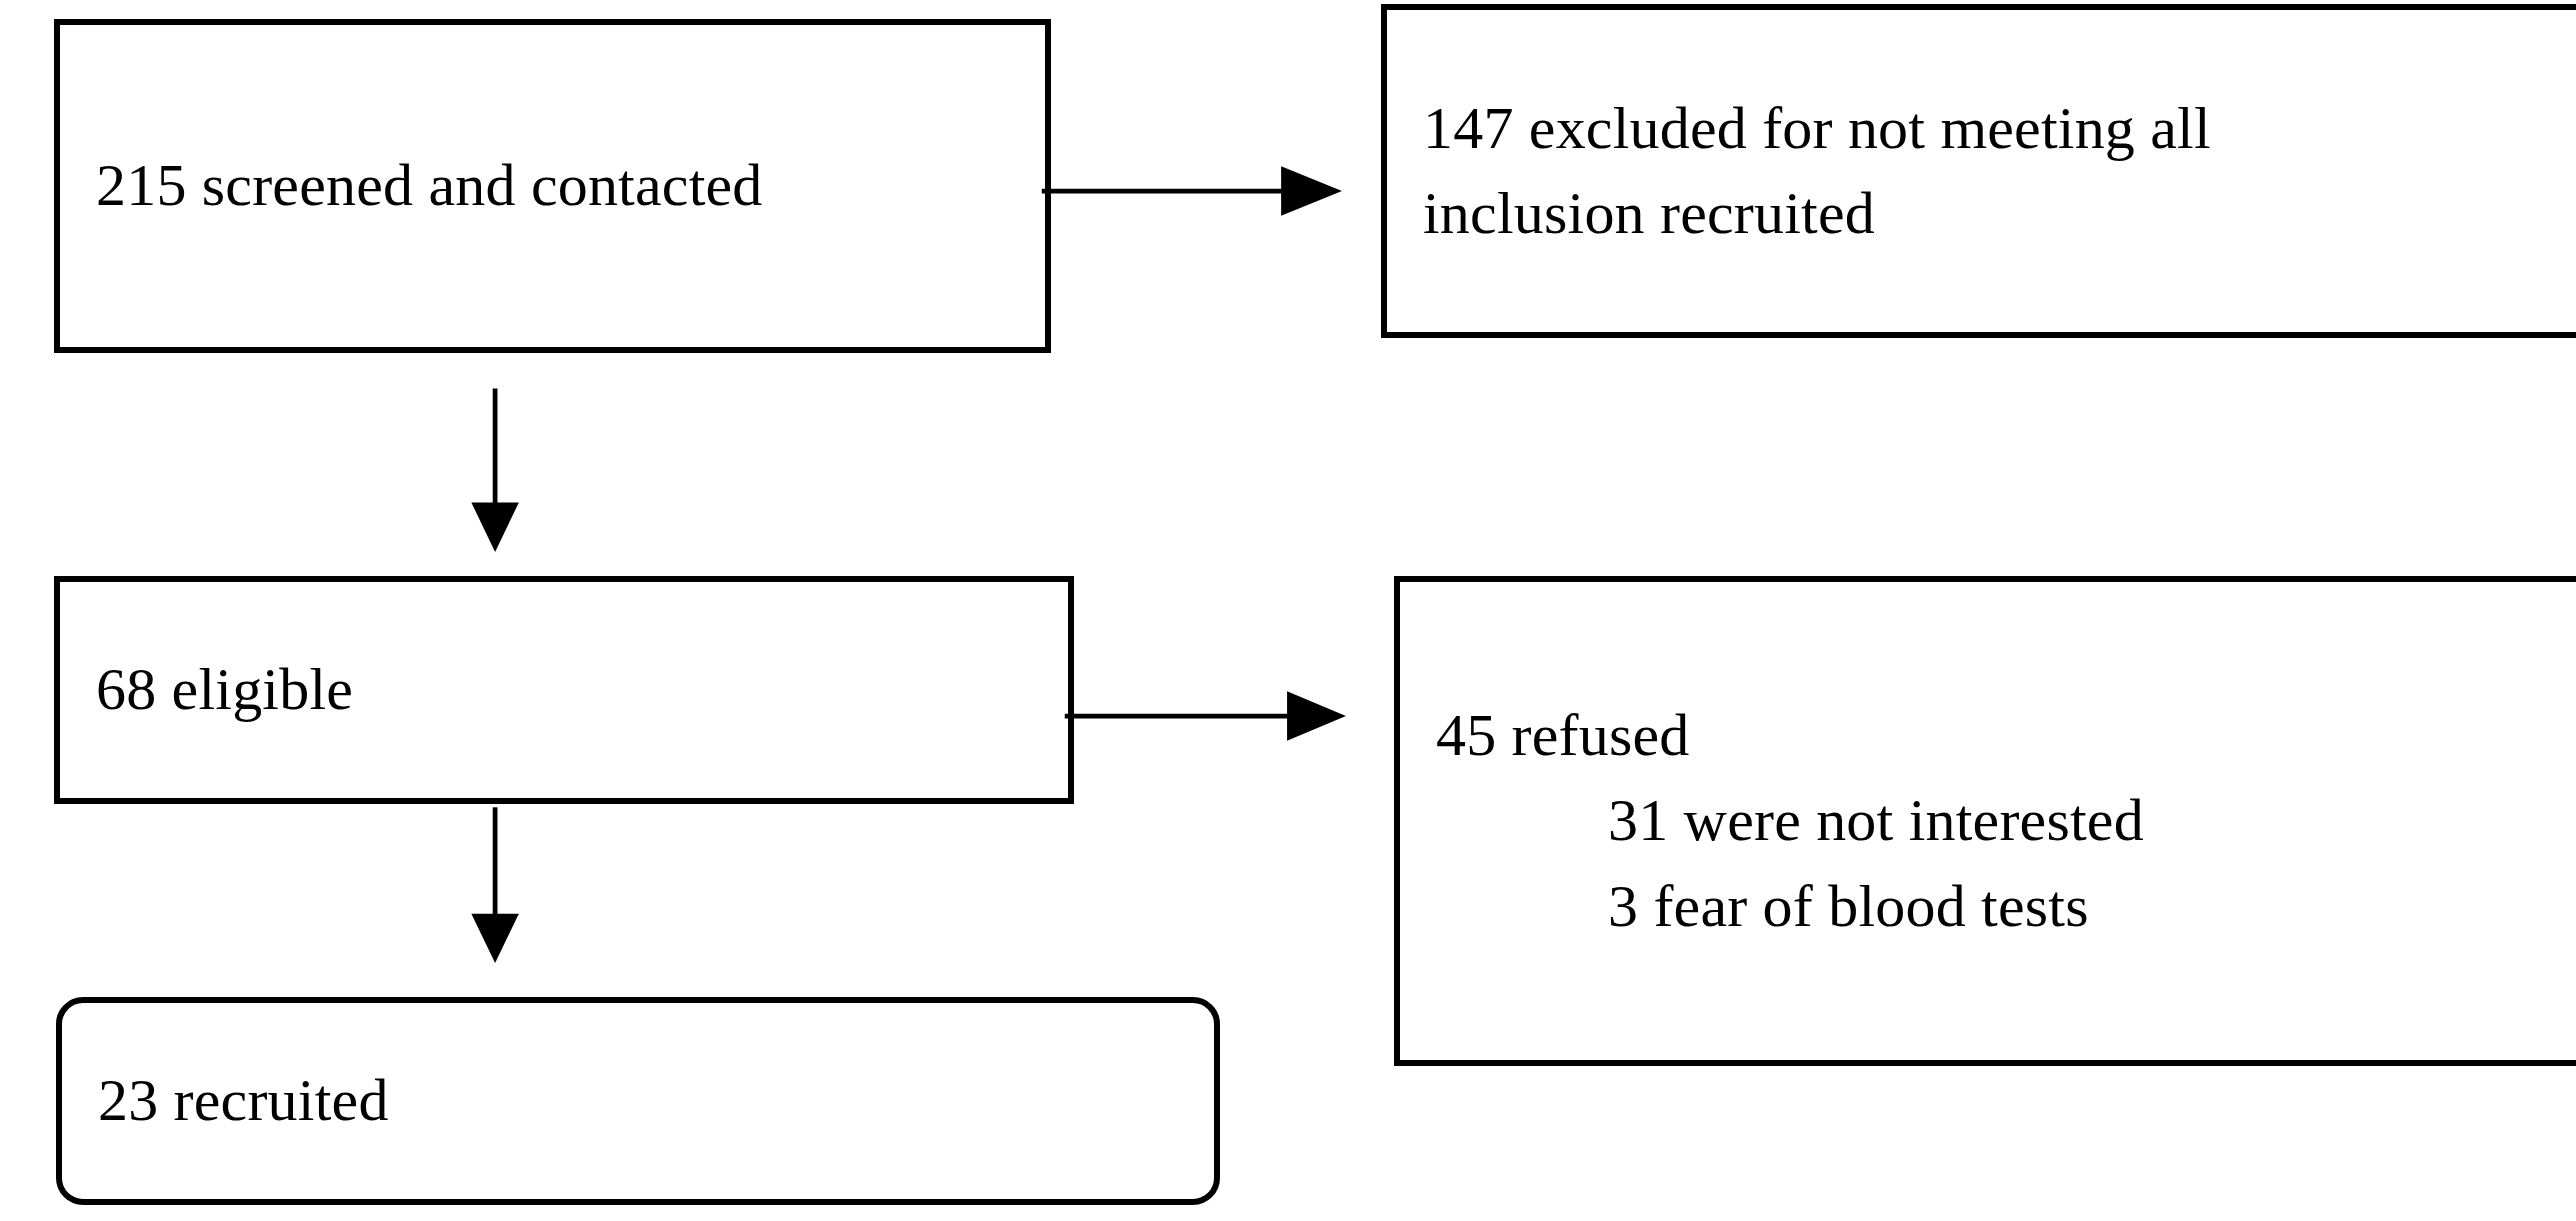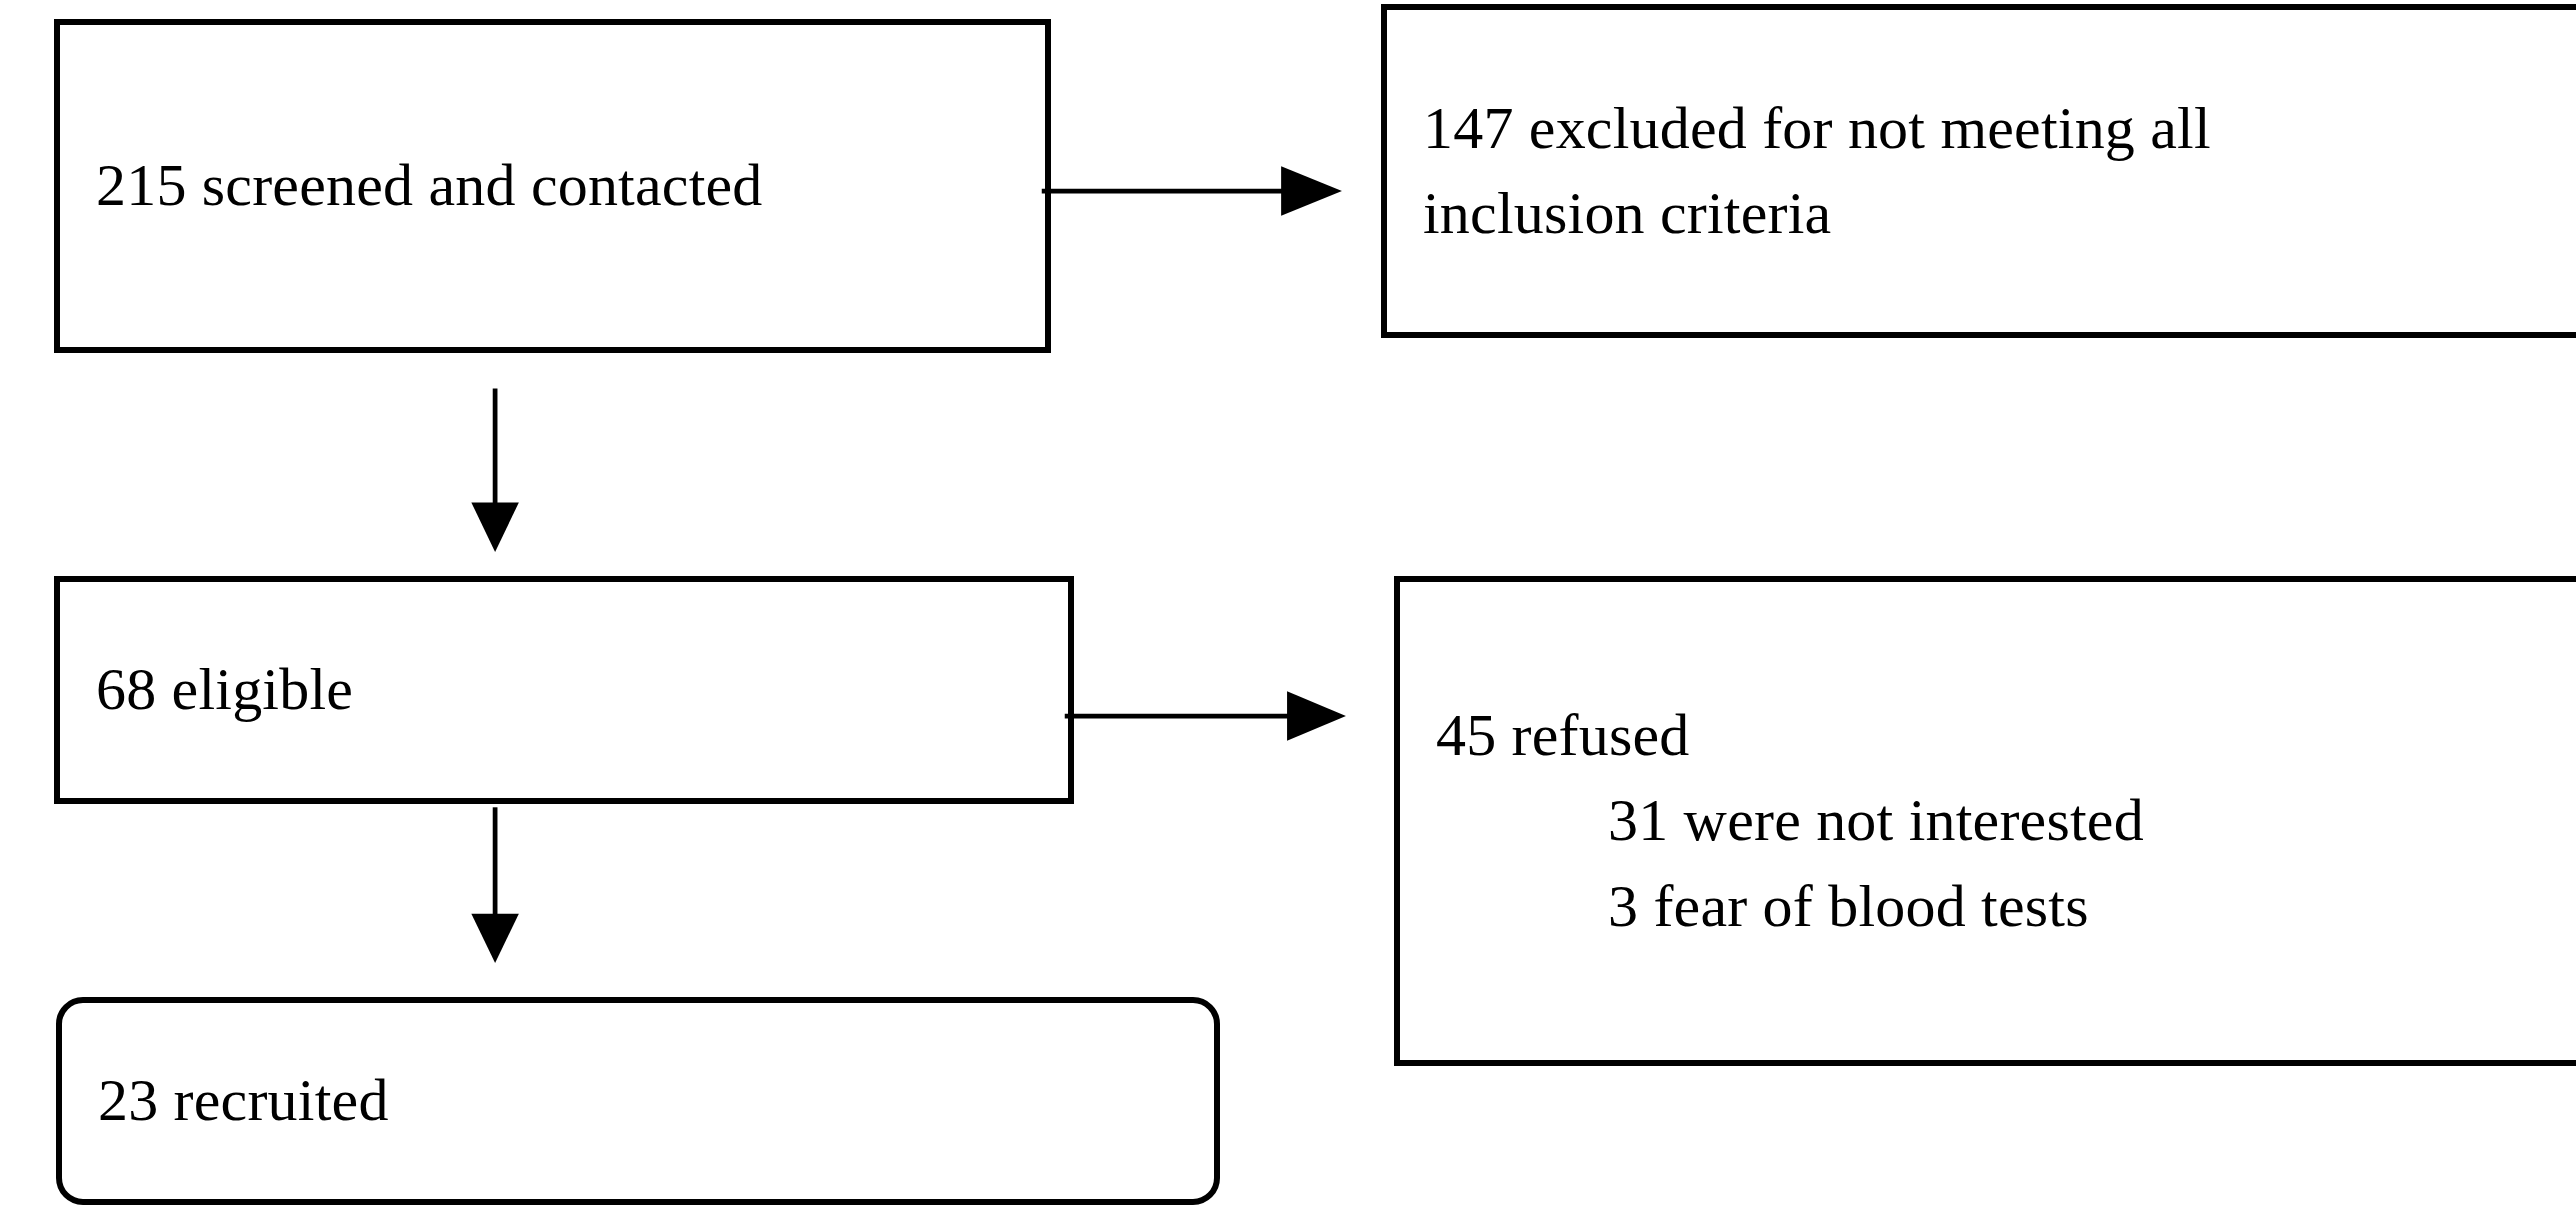--- a/index.html
+++ b/index.html
@@ -65,21 +65,21 @@
 <body>
 
 <div id="canvas">
 
   <div class="node" id="box-screened">
     <div class="node-line pad-left">215 screened and contacted</div>
   </div>
 
   <div class="node" id="box-excluded">
     <div class="node-line pad-left">147 excluded for not meeting all</div>
-    <div class="node-line pad-left">inclusion criteria</div>
+    <div class="node-line pad-left">inclusion recruited</div>
   </div>
 
   <div class="node" id="box-eligible">
     <div class="node-line pad-left">68 eligible</div>
   </div>
 
   <div class="node" id="box-refused">
     <div class="node-line pad-left">45 refused</div>
     <div class="node-line indent">31 were not interested</div>
     <div class="node-line indent">3 fear of blood tests</div>

